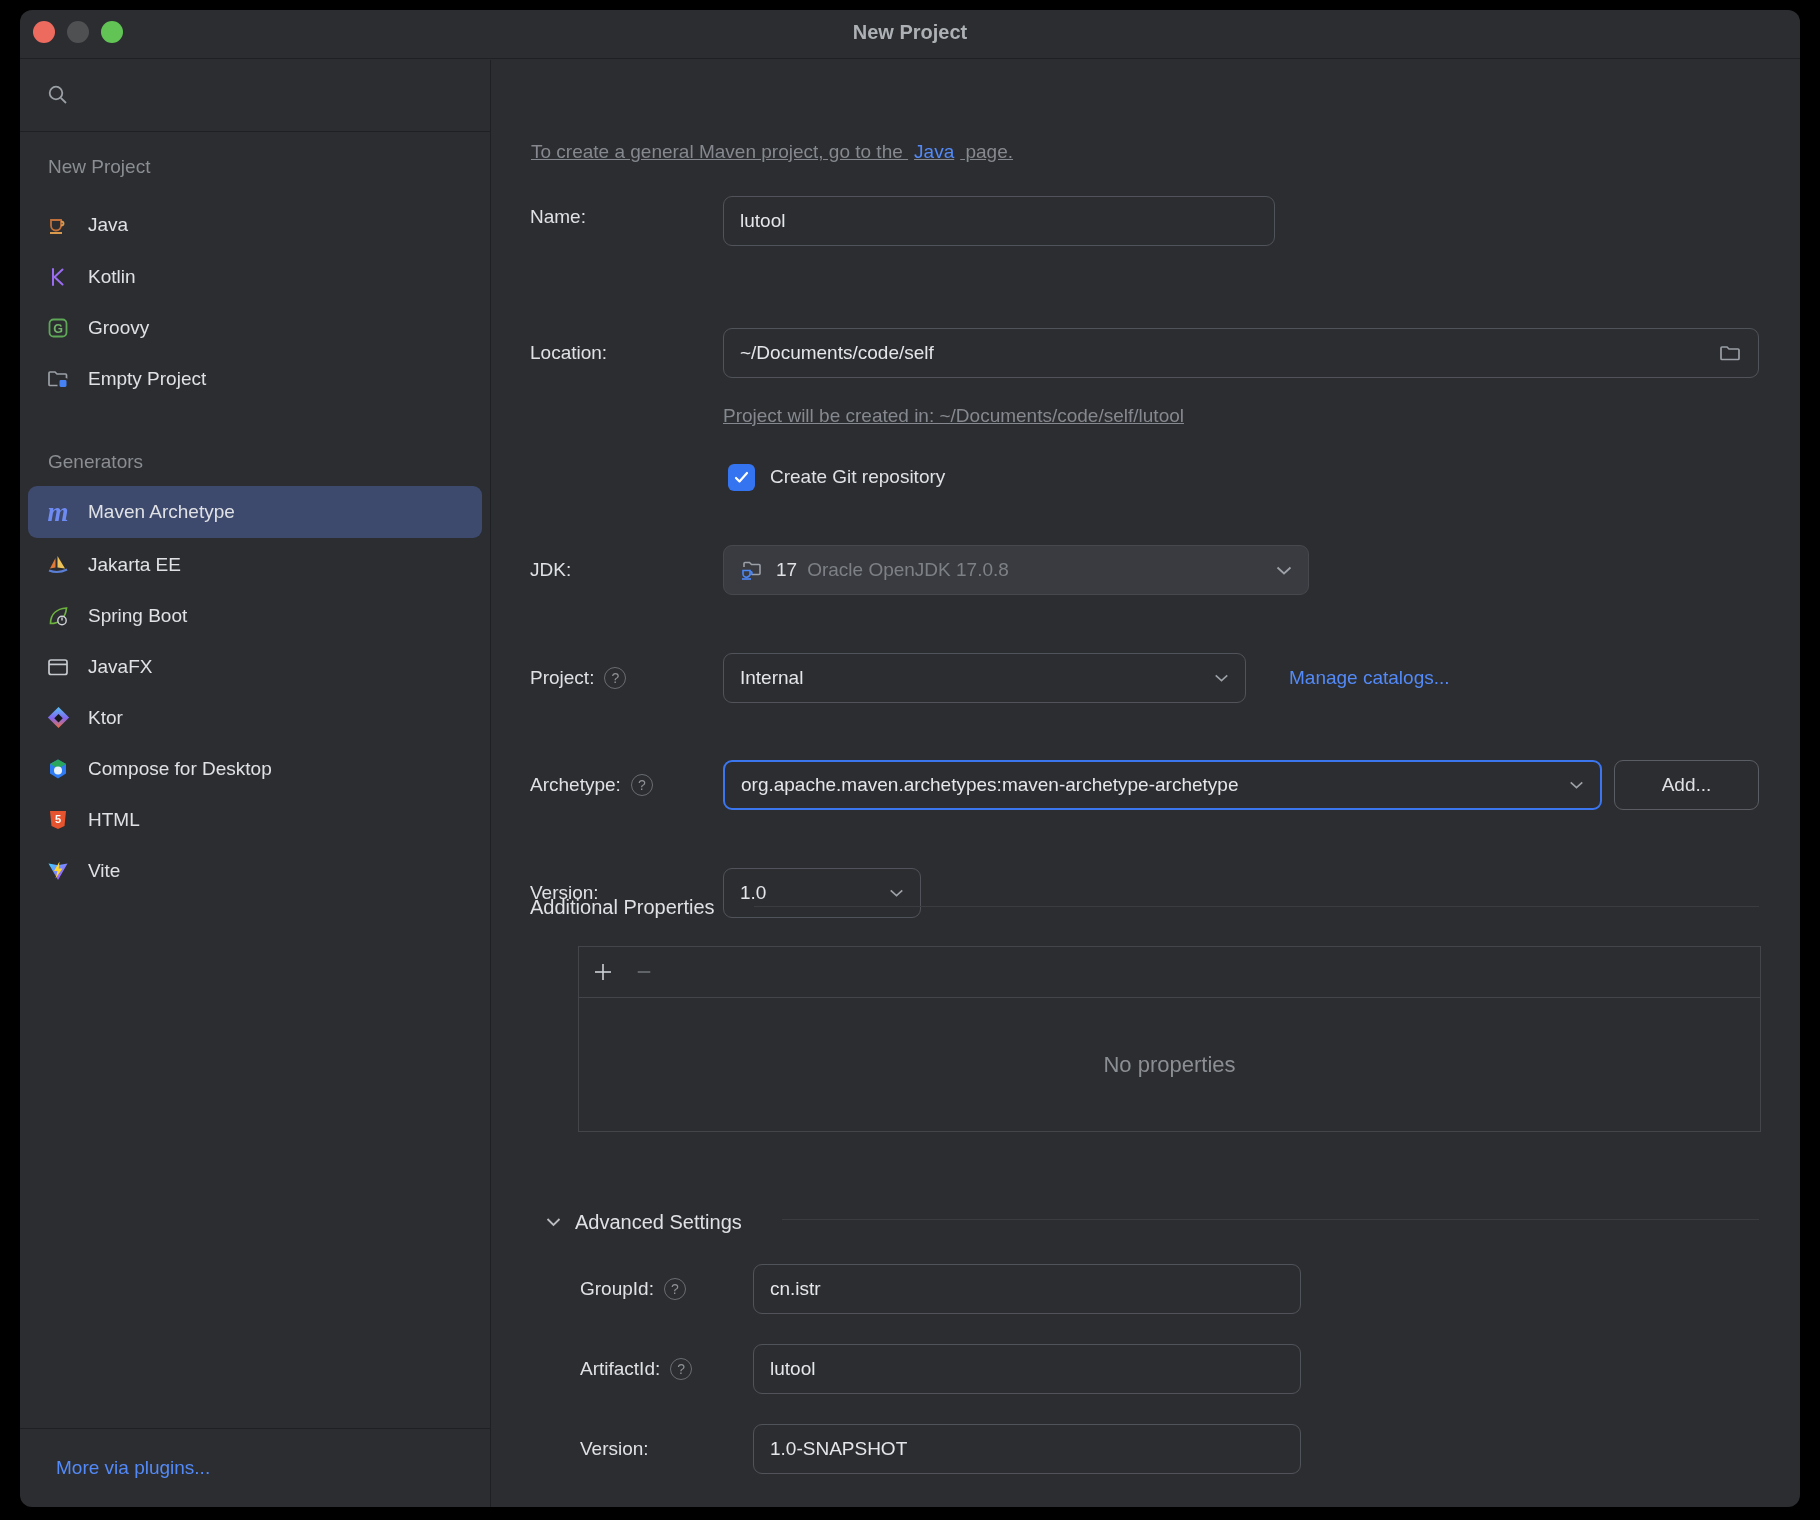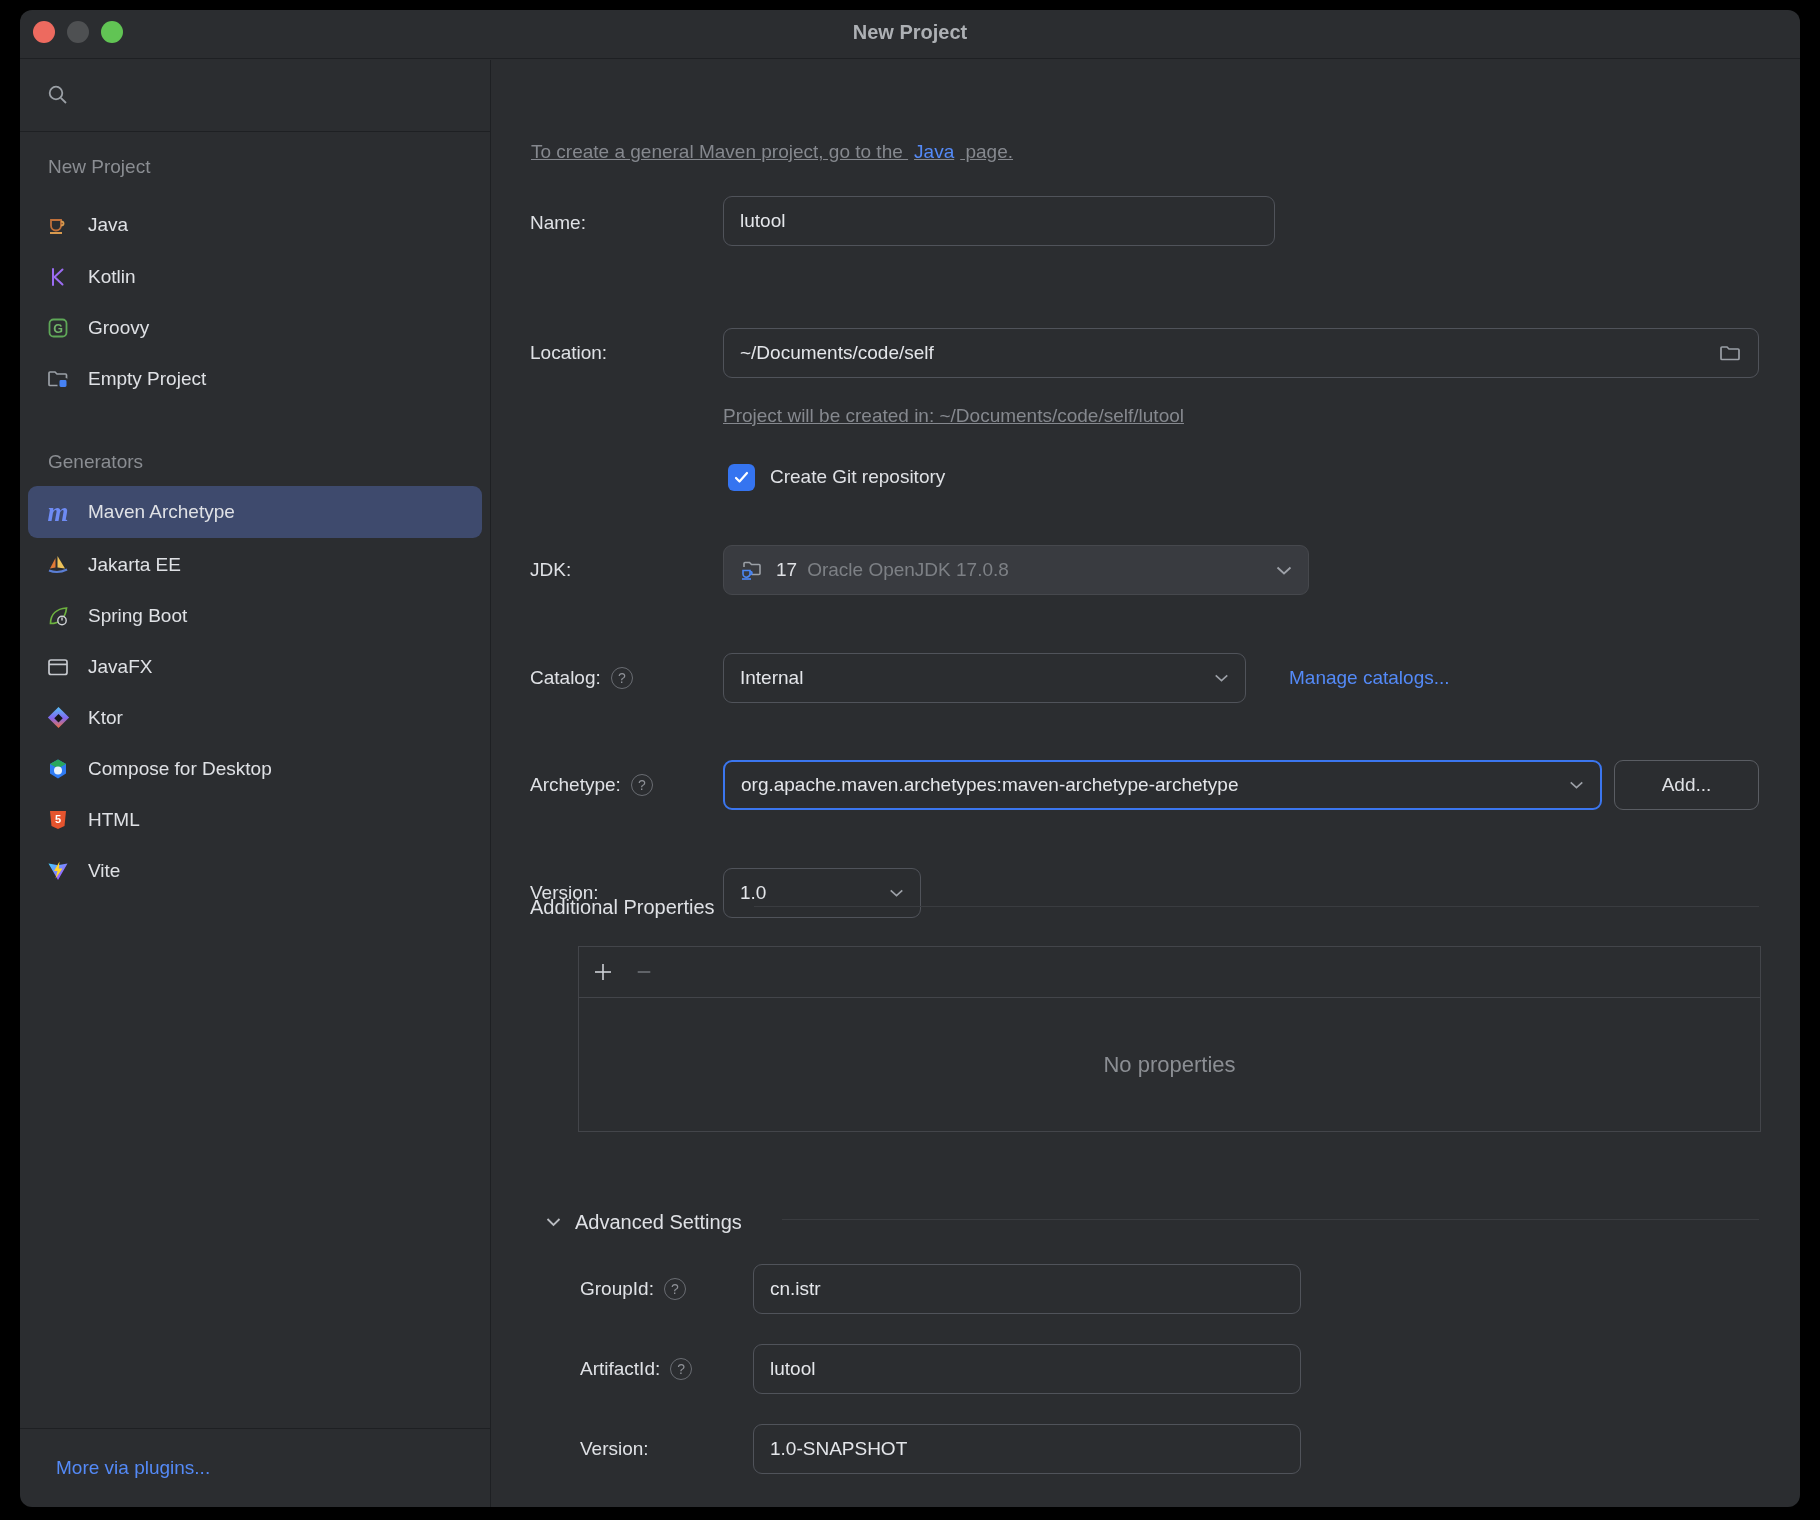--- a/index.html
+++ b/index.html
@@ -212,21 +212,21 @@
   </aside>
 
   <main>
 
     <div class="lbl hint" style="left:511px;top:128px;">
       <span style="white-space:pre;">To create a general Maven project, go to the </span>
           <span class="link" style="margin:0 -4px;">Java</span>
           <span style="white-space:pre;"> page.</span>
     </div>
 
-    <div class="lbl" style="left:510px;top:199px;">Name:</div>
+    <div class="lbl" style="left:510px;top:193px;">Name:</div>
     <div class="field" style="left:703px;top:186px;width:552px;">
       <span>lutool</span>
     </div>
 
     <div class="lbl" style="left:510px;top:329px;">Location:</div>
     <div class="field" style="left:703px;top:318px;width:1036px;">
       <span>~/Documents/code/self</span>
       <span class="spacer"></span>
       <span style="display:flex;">
         <svg width="24" height="24" viewBox="0 0 24 24" fill="none" stroke="#9ba0a6" stroke-width="1.7">
@@ -257,21 +257,21 @@
       <span class="dim-text">Oracle OpenJDK 17.0.8</span>
       <span class="spacer"></span>
       <span style="display:flex;">
         <svg width="16" height="9" viewBox="0 0 16 9" fill="none" stroke="#9da1a8" stroke-width="1.8">
           <polyline points="1.5,1.5 8,7.5 14.5,1.5"></polyline>
         </svg>
           </span>
     </div>
 
     <div class="lbl" style="left:510px;top:654px;">
-      <span>Catalog:</span>
+      <span>Project:</span>
       <span class="help">?</span>
     </div>
     <div class="field" style="left:703px;top:643px;width:523px;">
       <span>Internal</span>
       <span class="spacer"></span>
       <span style="display:flex;">
         <svg width="15" height="8" viewBox="0 0 16 9" fill="none" stroke="#9da1a8" stroke-width="1.8">
           <polyline points="1.5,1.5 8,7.5 14.5,1.5"></polyline>
         </svg>
           </span>

